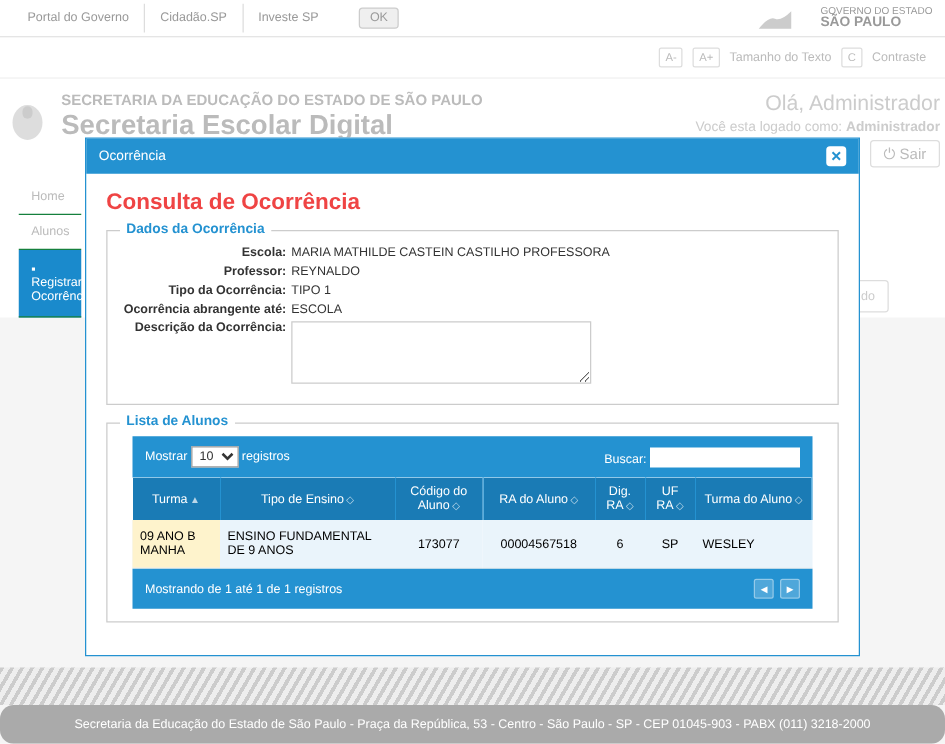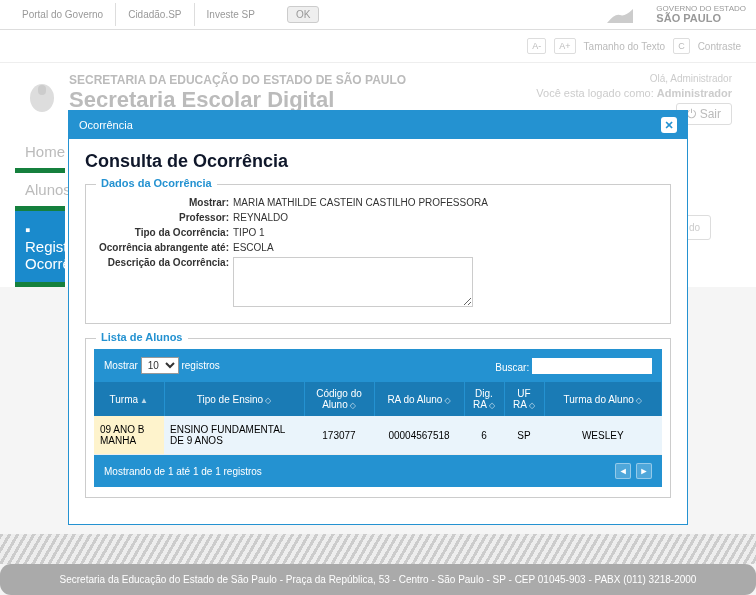--- a/index.html
+++ b/index.html
@@ -13,40 +13,40 @@
 .destaque-select { border: 1px solid #ccc; padding: 2px 4px; font-size: 10px; color: #999; width: 140px; height: 20px; display: flex; align-items: center; justify-content: space-between; }
 .ok-btn { border: 1px solid #ccc; padding: 2px 8px; font-size: 10px; color: #999; border-radius: 3px; }
 .gov-logo { margin-left: auto; display: flex; align-items: center; gap: 21px; color: #999; }
 .gov-icon { width: 30px; height: 20px; }
 .gov-text { font-size: 8px; line-height: 1; }
 .gov-text strong { font-size: 11px; }
 
 .subheader { background: #fff; padding: 8px 15px; display: flex; justify-content: flex-end; align-items: center; gap: 8px; color: #bbb; font-size: 10px; border-bottom: 1px solid #eee; }
 .sub-btn { border: 1px solid #ddd; padding: 2px 4px; font-size: 9px; color: #bbb; border-radius: 2px; }
 
-.header { background: #fff; padding: 10px 24px; display: flex; align-items: flex-start; }
+.header { background: #fff; padding: 10px 4px; display: flex; align-items: flex-start; }
 .header-logo { width: 35px; height: 40px; margin-right: 10px; }
 .header-text { flex: 1; color: #bbb; }
 .header-text .line1 { font-size: 12px; font-weight: bold; }
 .header-text .line2 { font-size: 22px; font-weight: bold; }
 .header-right { text-align: right; color: #ccc; font-size: 11px; }
-.header-right .greeting { font-size: 10px; margin-bottom: 3px; text-align: right; }
+.header-right .greeting { font-size: 17px; margin-bottom: 3px; text-align: right; }
 .header-right .sair-btn { display: inline-block; border: 1px solid #ddd; padding: 3px 10px; border-radius: 3px; color: #bbb; margin-top: 4px; font-size: 12px; }
 
 .nav-area { background: #fff; padding: 0 15px; display: flex; }
 .nav-col { width: 50px; }
-.nav-item { padding: 8px 10px; color: #bbb; font-size: 15px; border-bottom: 5px solid #15803d; }
+.nav-item { padding: 8px 10px; color: #bbb; font-size: 10px; border-bottom: 1px solid #15803d; }
 .nav-item.active { background: #1a8acc; color: #fff; padding: 10px; }
 .content-col { flex: 1; padding: 20px; position: relative; }
 .search-hint { position: absolute; right: 30px; top: 80px; border: 1px solid #ddd; padding: 6px 10px; color: #ccc; font-size: 10px; border-radius: 3px; }
 .modal { position: absolute; top: 110px; left: 68px; width: 620px; background: #fff; border: 1px solid #2492d1; }
 .modal-header { background: #2492d1; color: #fff; padding: 6px 10px; display: flex; justify-content: space-between; align-items: center; font-size: 11px; }
 .modal-close { background: #fff; color: #2492d1; width: 16px; height: 16px; border-radius: 3px; display: flex; align-items: center; justify-content: center; font-weight: bold; cursor: pointer; }
 .modal-body { padding: 12px 16px; }
-.modal-title { color: #0f172a; font-size: 18px; font-weight: bold; margin-bottom: 12px; }
+.modal-title { color: #ef4444; font-size: 18px; font-weight: bold; margin-bottom: 12px; }
 
 .fieldset { border: 1px solid #ccc; padding: 12px; margin-bottom: 14px; position: relative; }
 .fieldset-legend { position: absolute; top: -8px; left: 10px; background: #fff; padding: 0 5px; color: #2492d1; font-size: 11px; font-weight: bold; }
 .field-row { display: flex; margin-bottom: 4px; font-size: 10px; }
 .field-label { width: 135px; text-align: right; font-weight: bold; color: #333; padding-right: 4px; }
 .field-value { color: #333; }
 .field-textarea { border: 1px solid #ccc; width: 240px; height: 50px; margin-left: 0; }
 
 .dt-controls { background: #2492d1; color: #fff; padding: 8px 10px; display: flex; justify-content: space-between; align-items: center; font-size: 10px; }
 .dt-select { background: #fff; color: #333; border: 1px solid #999; padding: 1px 2px; font-size: 10px; }
@@ -135,42 +135,42 @@
     <div class="modal-close">
       <span>✕</span>
     </div>
   </div>
   <div class="modal-body">
     <div class="modal-title">Consulta de Ocorrência</div>
 
     <div class="fieldset">
       <div class="fieldset-legend">Dados da Ocorrência</div>
       <div class="field-row">
-          <div class="field-label">Mostrar:</div>
+          <div class="field-label">Escola:</div>
           <div class="field-value">MARIA MATHILDE CASTEIN CASTILHO PROFESSORA</div>
         </div>
       <div class="field-row">
           <div class="field-label">Professor:</div>
           <div class="field-value">REYNALDO</div>
         </div>
       <div class="field-row">
           <div class="field-label">Tipo da Ocorrência:</div>
           <div class="field-value">TIPO 1</div>
         </div>
       <div class="field-row">
           <div class="field-label">Ocorrência abrangente até:</div>
           <div class="field-value">ESCOLA</div>
         </div>
       <div class="field-row">
           <div class="field-label">Descrição da Ocorrência:</div>
           <textarea class="field-textarea" style=""></textarea>
         </div>
     </div>
 
-    <div class="fieldset" style="padding:10px 8px;">
+    <div class="fieldset" style="padding:10px 20px;">
       <div class="fieldset-legend">Lista de Alunos</div>
 
       <div class="dt-controls">
         <div>
           <span>Mostrar</span>
           <select class="dt-select"><option>10</option></select>
           <span>registros</span>
         </div>
         <div>
           <span>Buscar:</span>
@@ -191,21 +191,21 @@
           </tr>
         </thead>
         <tbody>
           <tr>
             <td class="turma">09 ANO B MANHA</td>
             <td>ENSINO FUNDAMENTAL DE 9 ANOS</td>
             <td style="text-align:center;">173077</td>
             <td style="text-align:center;">00004567518</td>
             <td style="text-align:center;">6</td>
             <td style="text-align:center;">SP</td>
-            <td style="text-align:center;">WESLEY</td>
+            <td style="">WESLEY</td>
           </tr>
         </tbody>
       </table>
 
       <div class="dt-footer">
         <span>Mostrando de 1 até 1 de 1 registros</span>
         <div>
           <span class="dt-nav-btn">◄</span>
           <span class="dt-nav-btn">►</span>
         </div>

